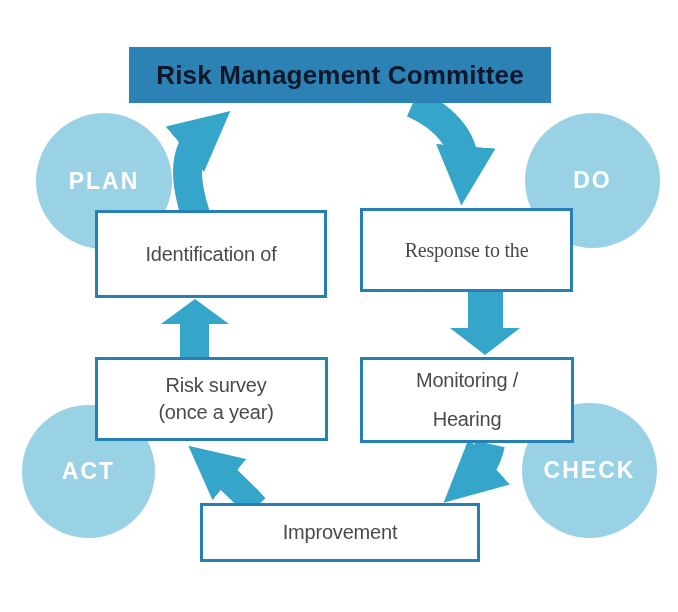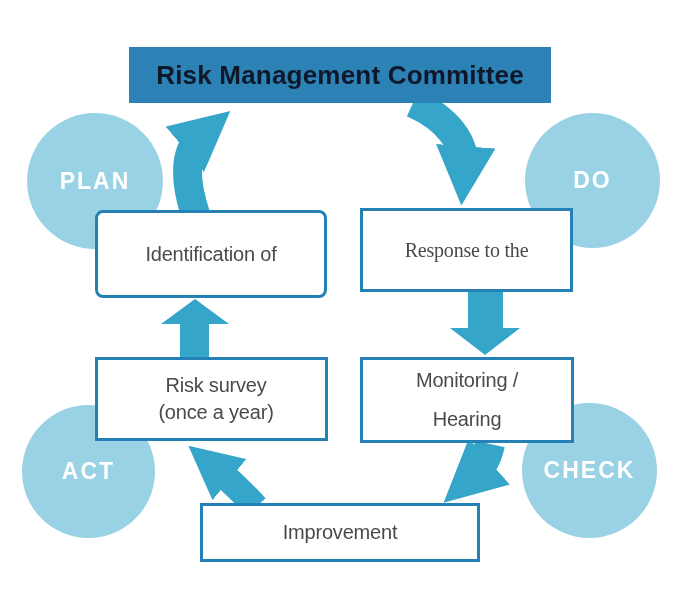--- a/index.html
+++ b/index.html
@@ -23,21 +23,21 @@
   }
   .circle {
     position: absolute;
     border-radius: 50%;
     background: #9ad2e5;
     color: #ffffff;
     display: flex; align-items: center; justify-content: center;
     font-size: 23px; font-weight: 600; letter-spacing: 2px;
     z-index: 1;
   }
-  .circle-plan  { left: 27px;  top: 113px; width: 136px; height: 136px; }
+  .circle-plan  { left: 36px;  top: 113px; width: 136px; height: 136px; }
   .circle-do    { left: 525px; top: 113px; width: 135px; height: 135px; }
   .circle-act   { left: 22px;  top: 405px; width: 133px; height: 133px; }
   .circle-check { left: 522px; top: 403px; width: 135px; height: 135px; }
   .arrows {
     position: absolute; left: 0; top: 0;
     z-index: 2;
     pointer-events: none;
   }
   .arrow-stroke { fill: none; stroke: #35a5c9; }
   .arrow-fill { fill: #35a5c9; }
@@ -46,21 +46,21 @@
     box-sizing: border-box;
     background: #ffffff;
     border: 3px solid #2581b5;
     color: #4a4a4b;
     display: flex; flex-direction: column; align-items: center; justify-content: center;
     text-align: center;
     font-size: 20px; line-height: 1.35; letter-spacing: -0.2px;
     white-space: nowrap;
     z-index: 3;
   }
-  .box-identification { left: 95px;  top: 210px; width: 232px; height: 88px; border-radius: 8px; }
+  .box-identification { left: 95px;  top: 210px; width: 232px; height: 88px; }
   .box-response       { left: 360px; top: 208px; width: 213px; height: 84px; font-family: Liberation Serif, serif; }
   .box-risk-survey    { left: 95px;  top: 357px; width: 233px; height: 84px; padding-left: 9px; }
   .box-monitoring     { left: 360px; top: 357px; width: 214px; height: 86px; gap: 12px; }
   .box-improvement    { left: 200px; top: 503px; width: 280px; height: 59px; }
 </style>
 </head>
 <body>
 
 <div class="stage">
 

